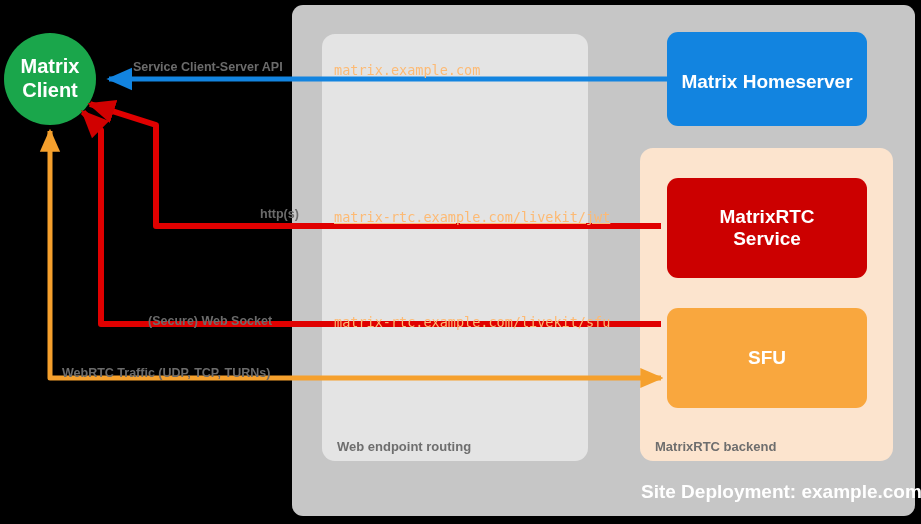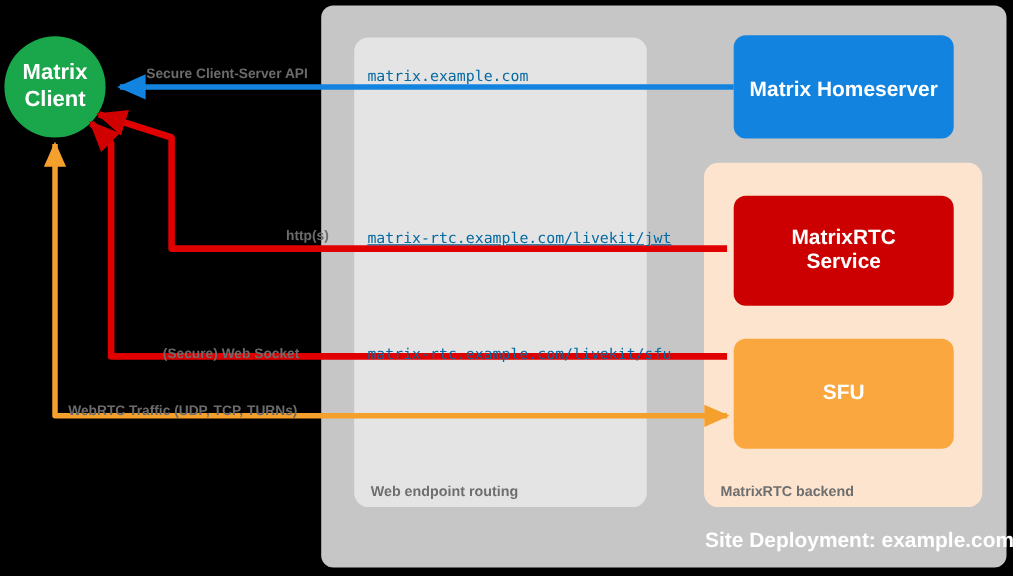--- a/index.html
+++ b/index.html
@@ -49,21 +49,21 @@
   }
   .deployment-caption {
     position: absolute;
     color: #ffffff;
     font-weight: bold;
     font-size: 19px;
     white-space: nowrap;
   }
   .endpoint-text {
     position: absolute;
-    color: #0369a1;
+    color: #fdba74;
     font-family: "DejaVu Sans Mono", "Liberation Mono", monospace;
     font-size: 13.5px;
     white-space: nowrap;
   }
   .flow-label {
     position: absolute;
     color: #6b6b6b;
     font-weight: bold;
     font-size: 12.5px;
     white-space: nowrap;
@@ -127,21 +127,21 @@
   <div class="box-label node-title" style="left:667px; top:308px; width:200px; height:100px;">
     <span>SFU</span>
   </div>
 
   <div class="endpoint-text" style="left:334px; top:62px;">matrix.example.com</div>
 
   <div class="endpoint-text" style="left:334px; top:209px;text-decoration:underline;">matrix-rtc.example.com/livekit/jwt</div>
 
   <div class="endpoint-text" style="left:334px; top:314px;">matrix-rtc.example.com/livekit/sfu</div>
 
-  <div class="flow-label" style="left:133px; top:60px;">Secure Client-Server API</div>
+  <div class="flow-label" style="left:133px; top:60px;">Service Client-Server API</div>
 
   <div class="flow-label" style="left:232px; top:207px;margin-left:28px;">http(s)</div>
 
   <div class="flow-label" style="left:148px; top:314px;">(Secure) Web Socket</div>
 
   <div class="flow-label" style="left:62px; top:366px;">WebRTC Traffic (UDP, TCP, TURNs)</div>
 
   <div class="container-caption" style="left:337px; top:439px;">Web endpoint routing</div>
 
   <div class="container-caption" style="left:655px; top:439px;">MatrixRTC backend</div>

